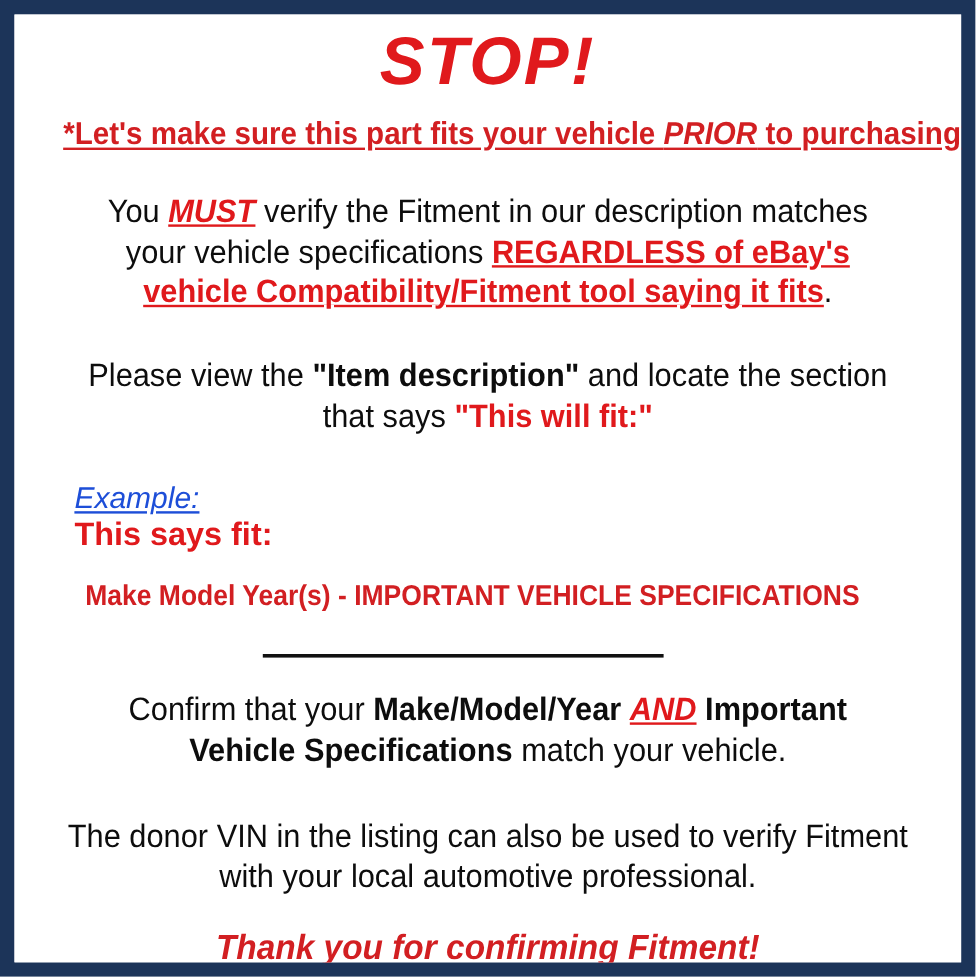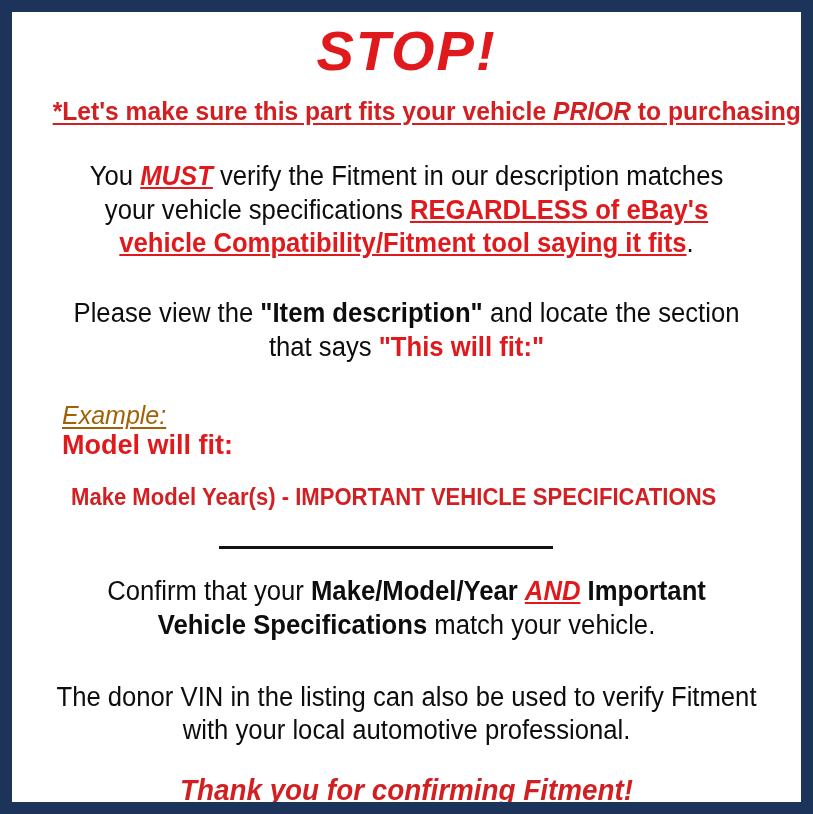--- a/index.html
+++ b/index.html
@@ -95,21 +95,21 @@
   .red-bold { color: #e0191c; font-weight: bold; }
 
   
   .example-block {
     margin-top: 36px;
     text-align: left;
     padding-left: 36px;
   }
   .example-label {
     margin: 0;
-    color: #a16207;
+    color: #1d4ed8;
     font-size: 25px;
     font-style: italic;
     font-weight: normal;
     text-decoration: underline;
     text-underline-offset: 3px;
     line-height: 1.15;
     display: inline-block;
   }
   .example-fit {
     margin: 1px 0 0 0;
@@ -171,21 +171,21 @@
     </div>
 
     <div class="para p-itemdesc">
       <span>Please view the </span><span class="blk-bold">"Item description"</span><span> and locate the section that says </span><span class="red-bold">"This will fit:"</span>
     </div>
 
     <div class="example-block">
       <div>
         <span class="example-label">Example:</span>
       </div>
-      <div class="example-fit">Model will fit:</div>
+      <div class="example-fit">This says fit:</div>
       <div class="example-spec">Make Model Year(s) - IMPORTANT VEHICLE SPECIFICATIONS</div>
     </div>
 
     <div class="divider-wrap">
       <span class="divider-rule"></span>
     </div>
 
     <div class="para p-confirm">
       <span>Confirm that your </span><span class="blk-bold">Make/Model/Year</span><span> </span><span class="red-bold-ital-und">AND</span><span> </span><span class="blk-bold">Important Vehicle Specifications</span><span> match your vehicle.</span>
     </div>

